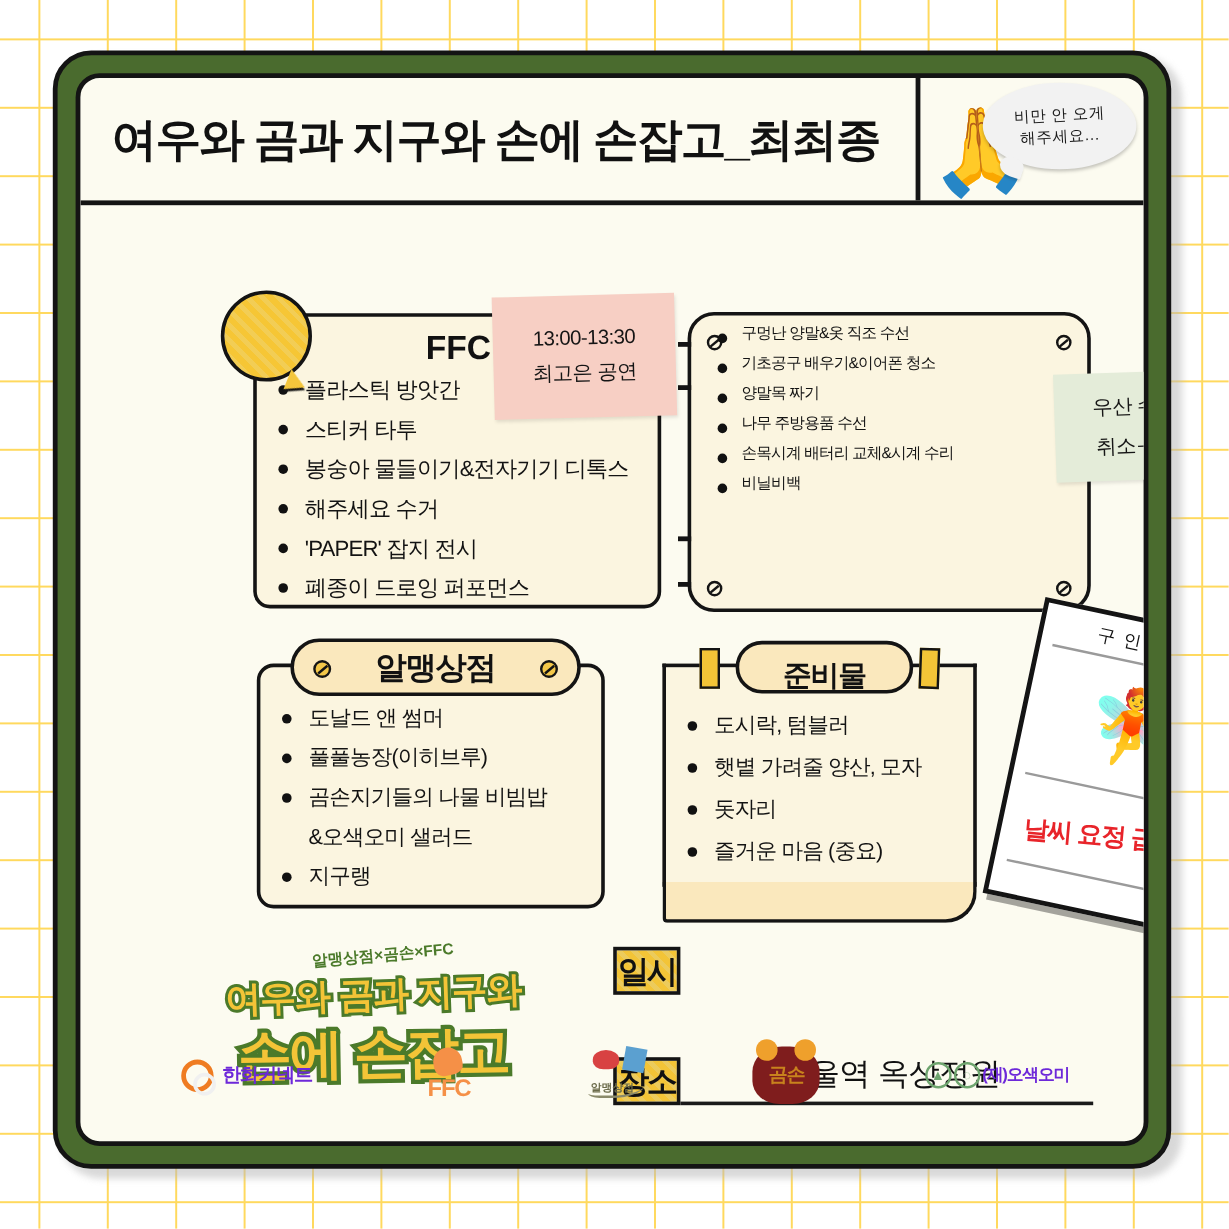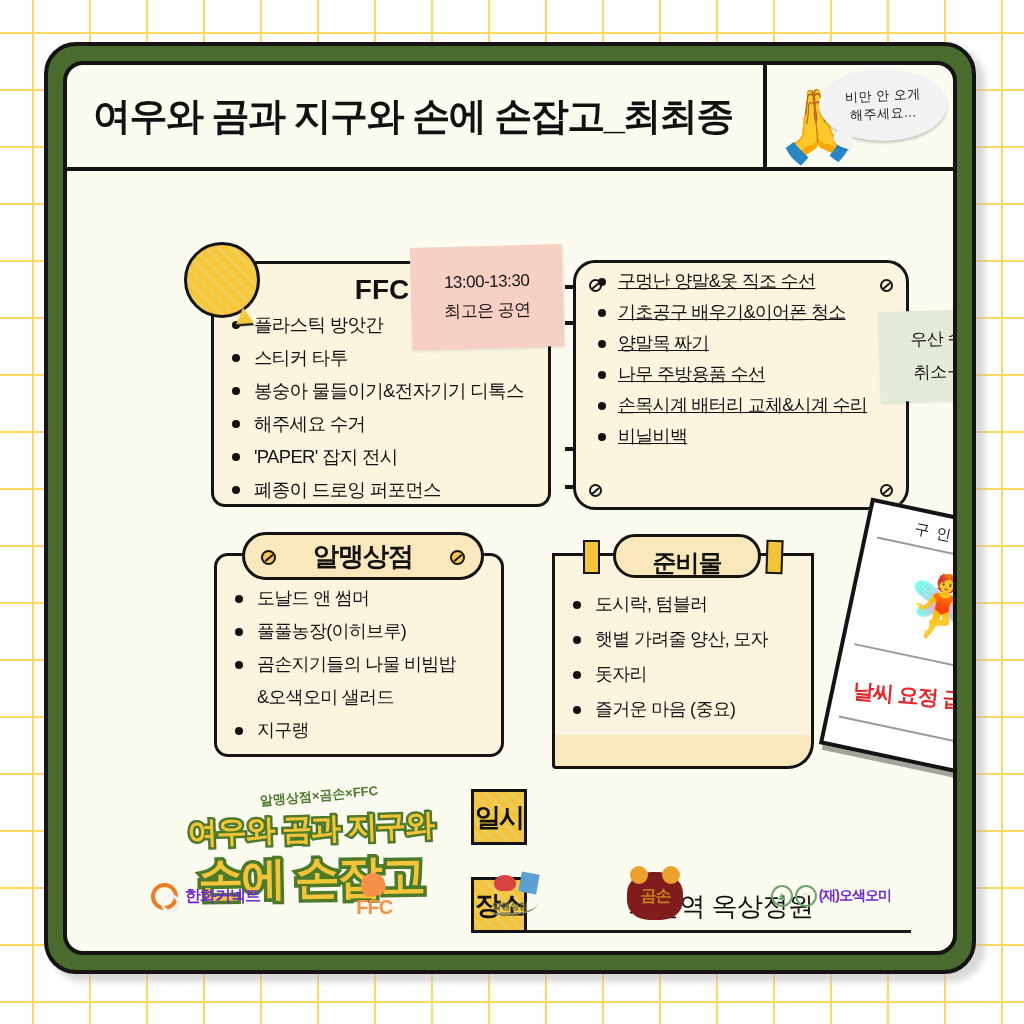--- a/index.html
+++ b/index.html
@@ -194,21 +194,21 @@
   #sticky-pink div { font-size: 17px; color: #151515; letter-spacing: -.5px; }
 
   
   #card-gomson {
     left: 506px; top: 195px;
     width: 336px; height: 250px;
     border-radius: 22px;
     padding: 6px 10px 8px 12px;
   }
   #gomson-title { font-size: 28px; margin: 4px 0 4px 0; letter-spacing: -1px; }
-  #card-gomson .list li { font-size: 18px; margin-bottom: 7px; padding-left: 30px; text-decoration: underline; }
+  #card-gomson .list li { font-size: 13px; margin-bottom: 7px; padding-left: 30px; }
   #card-gomson .list li::before { left: 10px; }
 
   .screw {
     position: absolute;
     width: 13px; height: 13px;
     border-radius: 50%;
     border: 2px solid #141414;
     background: #fbf5e0;
   }
   .screw::after {
@@ -401,28 +401,29 @@
   }
 
   
   .info-row {
     position: absolute;
     display: flex; align-items: flex-end;
   }
   #row-date  { left: 404px; top: 724px; width: 440px; }
   #row-place { left: 404px; top: 812px; width: 440px; }
   .info-label {
-    width: 56px; height: 56px;
+    width: 56px; height: 40px;
     border: 3px solid #141414;
     background: repeating-linear-gradient(
       45deg, #f3c437 0 5px, #eccb5c 5px 9px);
     display: flex; align-items: center; justify-content: center;
     font-size: 26px; font-weight: 900; color: #111;
     letter-spacing: -2px;
     flex: none;
+    margin-left: 40px;
   }
   .info-value {
     flex: 1;
     border-bottom: 3px solid #1a1a1a;
     padding: 0 6px 6px 10px;
     font-size: 26px; color: #111;
     letter-spacing: -.5px;
     white-space: nowrap;
   }
   .info-value.center { text-align: center; }

